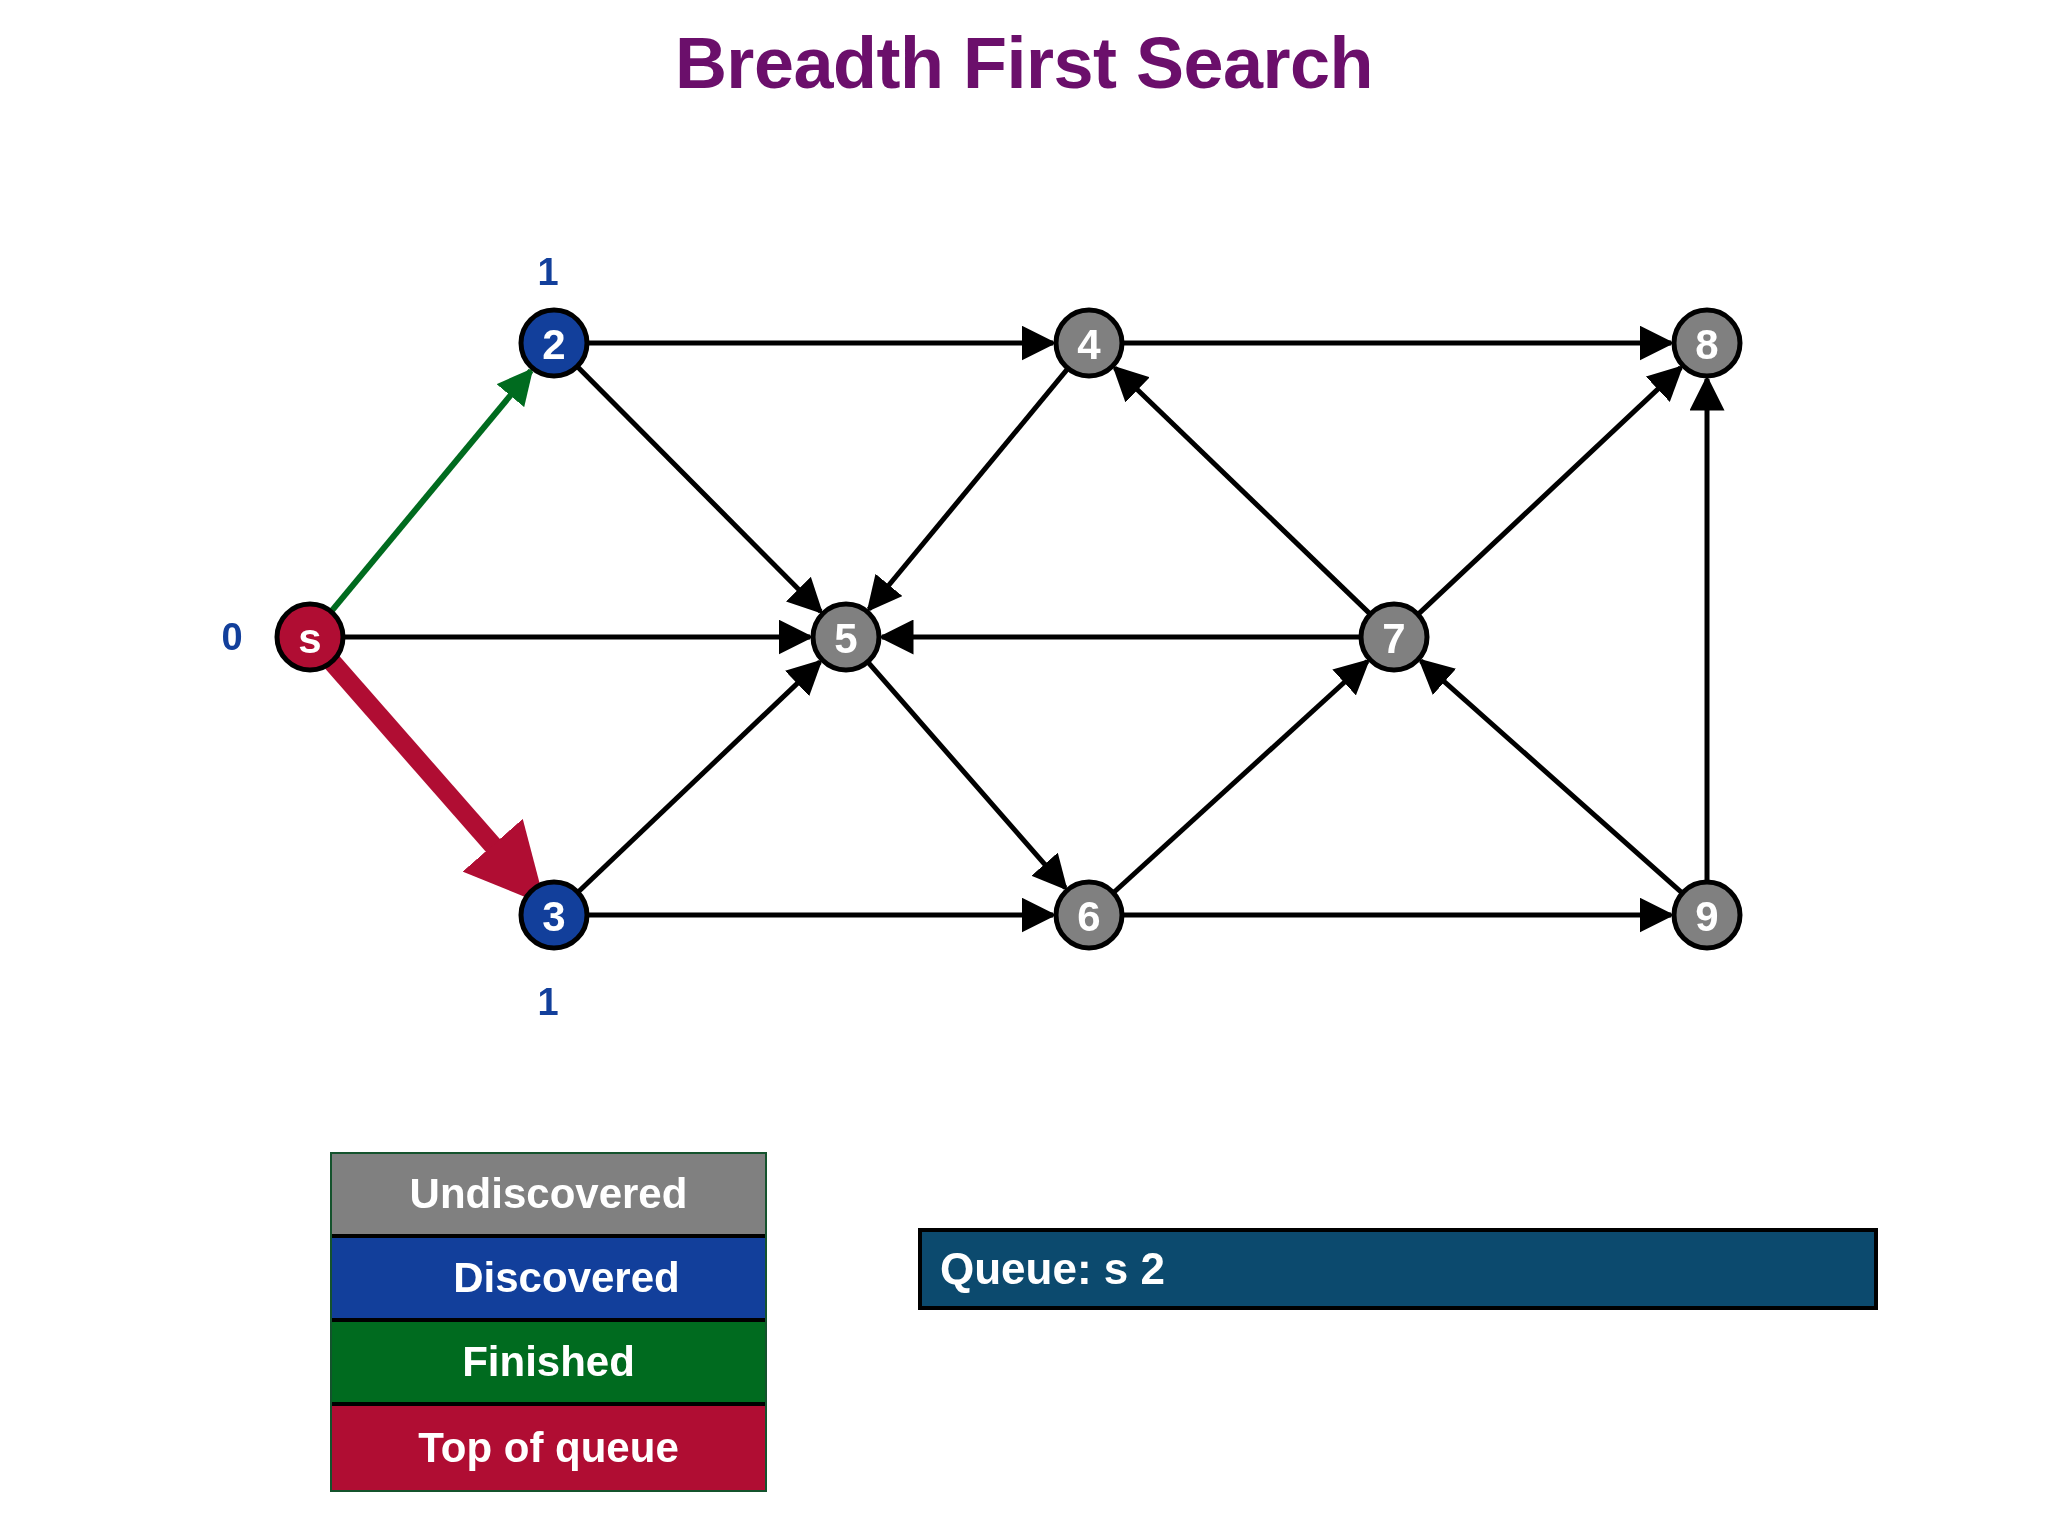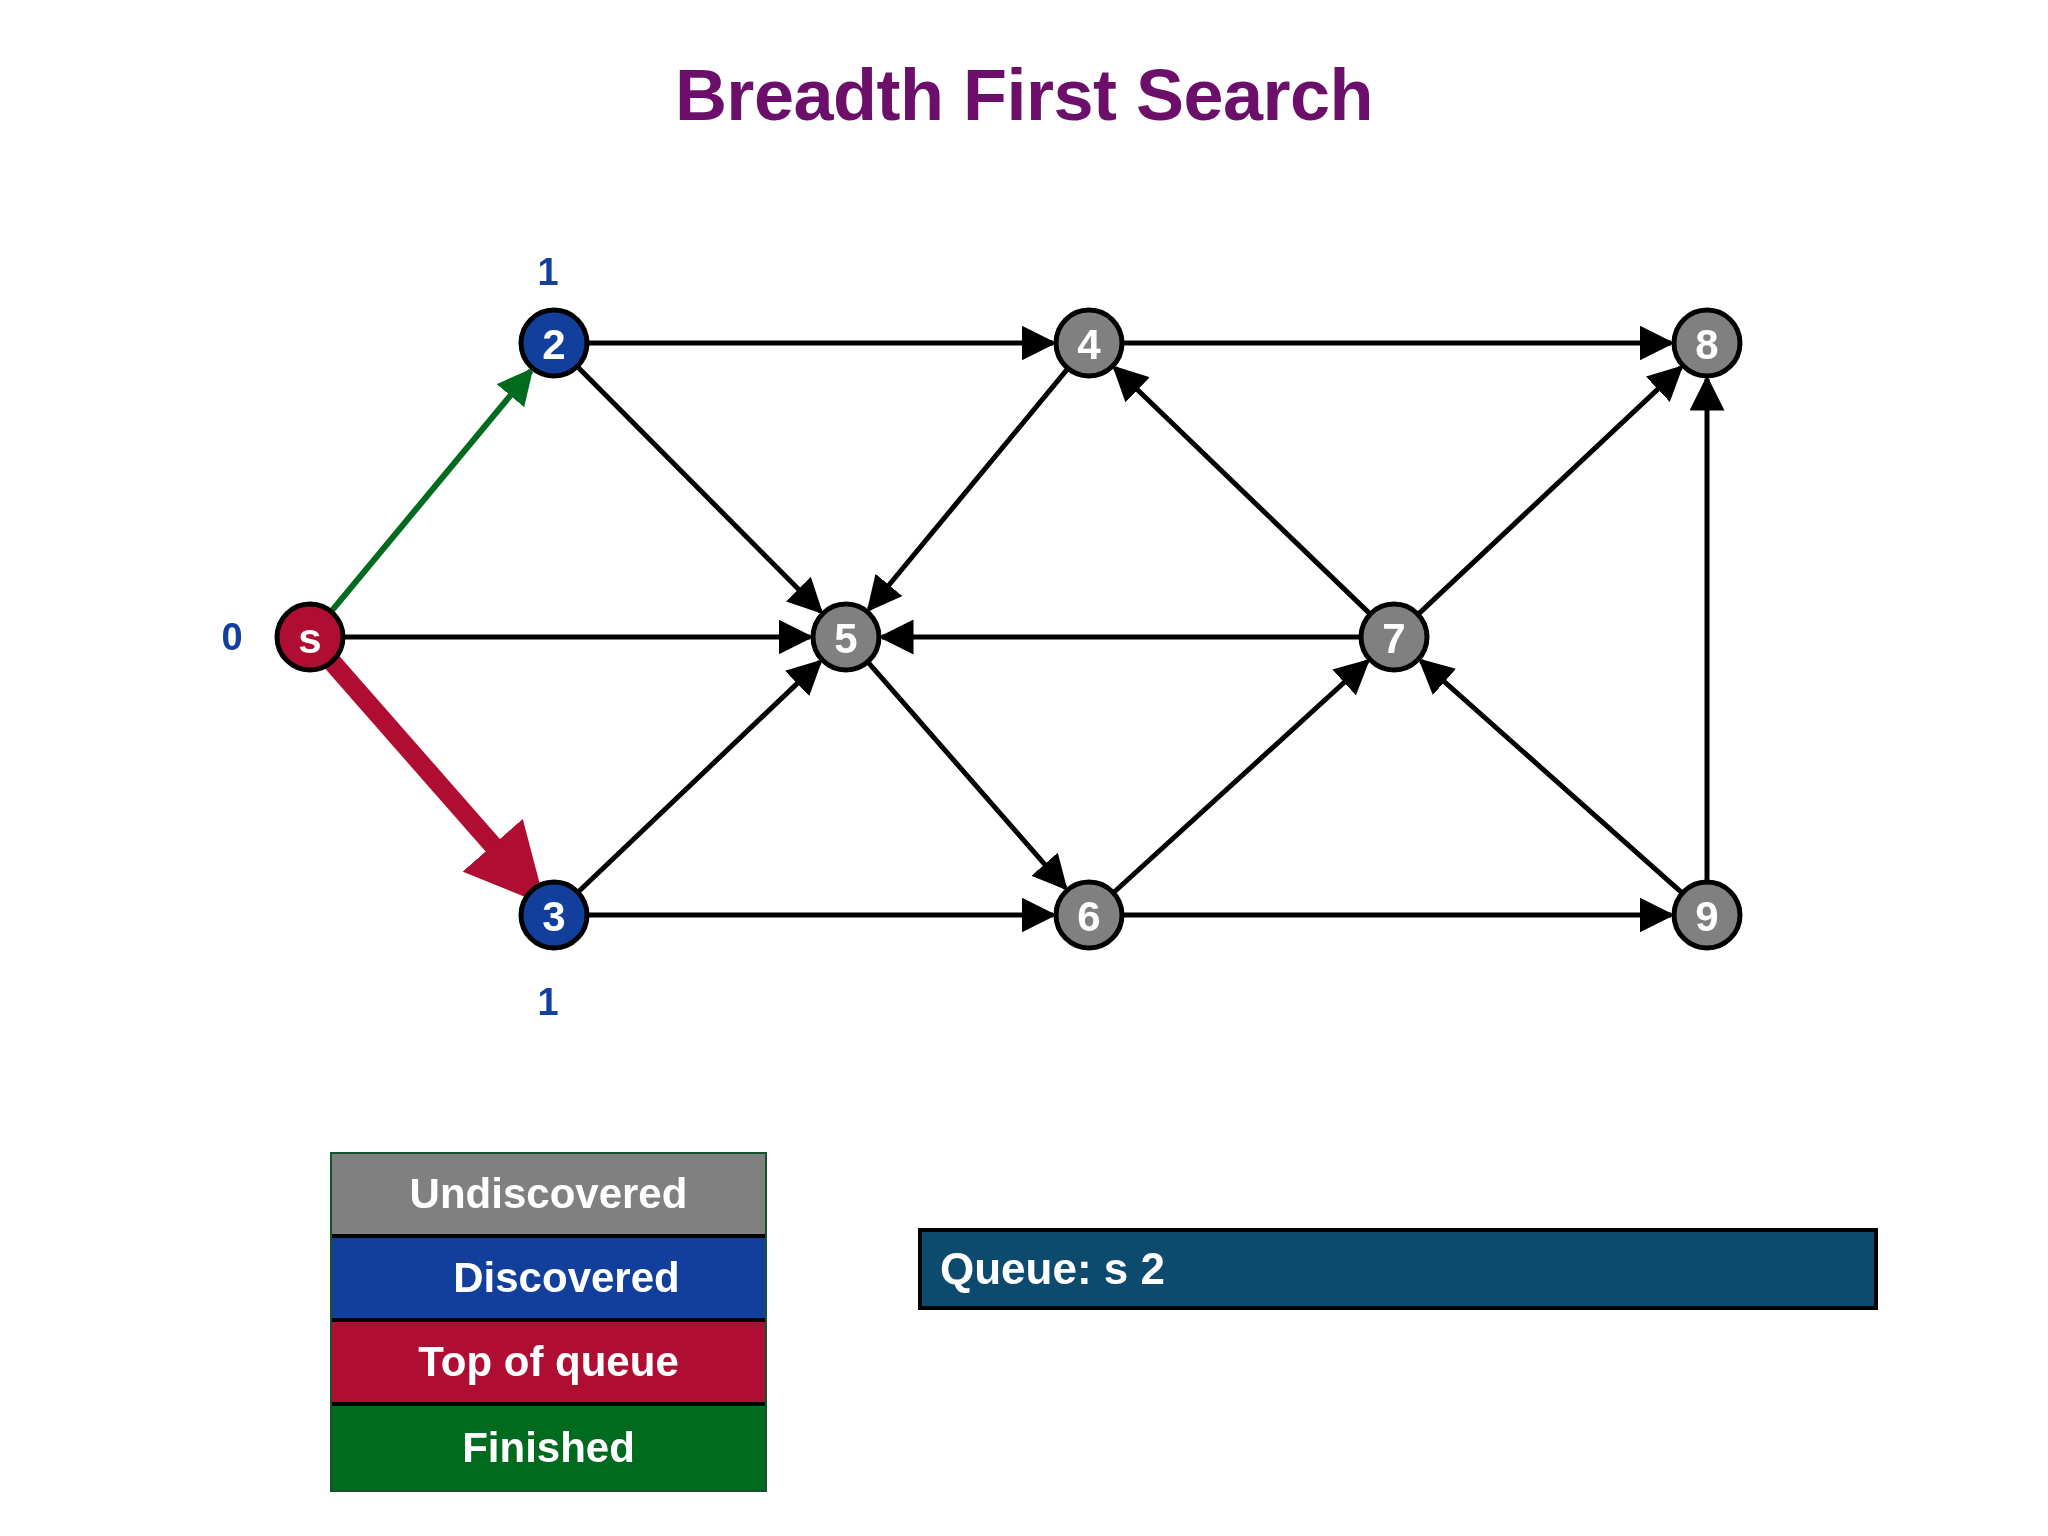--- a/index.html
+++ b/index.html
@@ -126,21 +126,21 @@
     padding-left: 18px;
     white-space: nowrap;
     line-height: 1;
   }
 </style>
 </head>
 <body>
 
 <div id="slide" style="background: rgb(255, 255, 255);">
 
-  <div id="slide-title" style="color: rgb(107, 15, 107); margin-top: 32px;">Breadth First Search</div>
+  <div id="slide-title" style="color: rgb(107, 15, 107);">Breadth First Search</div>
 
   <svg id="graph-canvas" viewBox="0 0 2048 1180">
     <defs>
       <marker id="arrow-black" viewBox="0 0 10 10" refX="9" refY="5" markerWidth="7" markerHeight="7" orient="auto-start-reverse">
         <path d="M 0 0 L 10 5 L 0 10 z" fill="#000000"></path>
       </marker>
       <marker id="arrow-green" viewBox="0 0 10 10" refX="9" refY="5" markerWidth="6" markerHeight="6" orient="auto-start-reverse">
         <path d="M 0 0 L 10 5 L 0 10 z" fill="#006B1F"></path>
       </marker>
       <marker id="arrow-red" viewBox="0 0 10 10" refX="7" refY="5" markerWidth="4.2" markerHeight="4.2" orient="auto-start-reverse">
@@ -211,25 +211,25 @@
       </g>
   </svg>
 
   <div id="legend">
     <div class="legend-row" style="background: rgb(128, 128, 128);">
       <span class="legend-text">Undiscovered</span>
     </div>
     <div class="legend-row" style="background: rgb(18, 63, 155); padding-left: 36px;">
       <span class="legend-text">Discovered</span>
     </div>
+    <div class="legend-row" style="background: rgb(0, 107, 31);">
+      <span class="legend-text">Finished</span>
+    </div>
     <div class="legend-row" style="background: rgb(176, 13, 51);">
       <span class="legend-text">Top of queue</span>
-    </div>
-    <div class="legend-row" style="background: rgb(0, 107, 31);">
-      <span class="legend-text">Finished</span>
     </div>
   </div>
 
   <div id="queue-box" style="background: #0c4a6e;">
     <span id="queue-text">Queue: s 2</span>
   </div>
 
 </div>
 
 </body></html>

